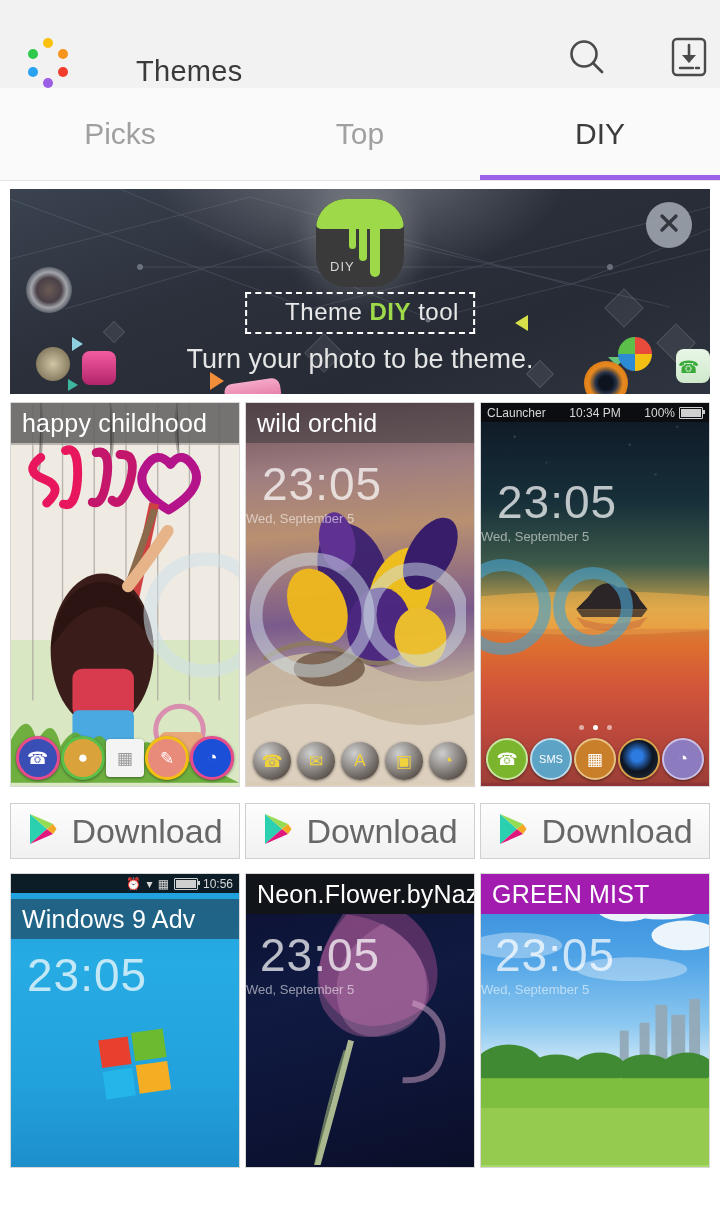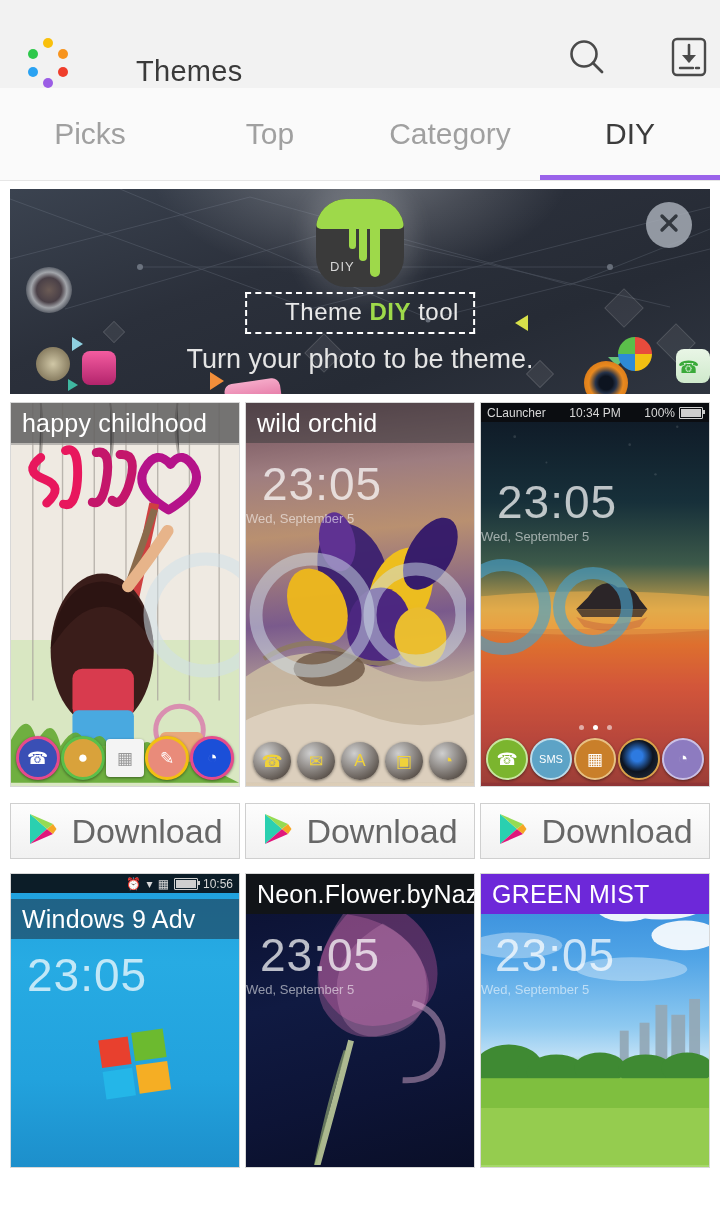--- a/index.html
+++ b/index.html
@@ -246,21 +246,21 @@
     color: #ffffff;
     font-size: 25px;
     letter-spacing: 0.2px;
     white-space: nowrap;
     overflow: hidden;
     z-index: 4;
     box-sizing: border-box;
   }
   .card-title.band { background: rgba(60,60,62,0.55); }
   .card-title.dark { background: #111418; }
-  .card-title.darkblue { background: #6d28d9; }
+  .card-title.darkblue { background: #a21caf; }
 
   .statusbar {
     position: absolute;
     left: 0; right: 0; top: 0;
     height: 19px;
     display: flex;
     align-items: center;
     z-index: 5;
     font-size: 12px;
     color: #d8d8d8;
@@ -401,23 +401,20 @@
     </span>
   </div>
 </div>
 
 <div class="tabs" style="--accent:#9a63ea">
   <div class="tab">
     <span>Picks</span>
   </div>
   <div class="tab">
     <span>Top</span>
-  </div>
-  <div class="tab">
-    <span>Category</span>
   </div>
   <div class="tab active">
     <span>DIY</span>
   </div>
 </div>
 
 <div class="content">
 
   <div class="banner">
 

